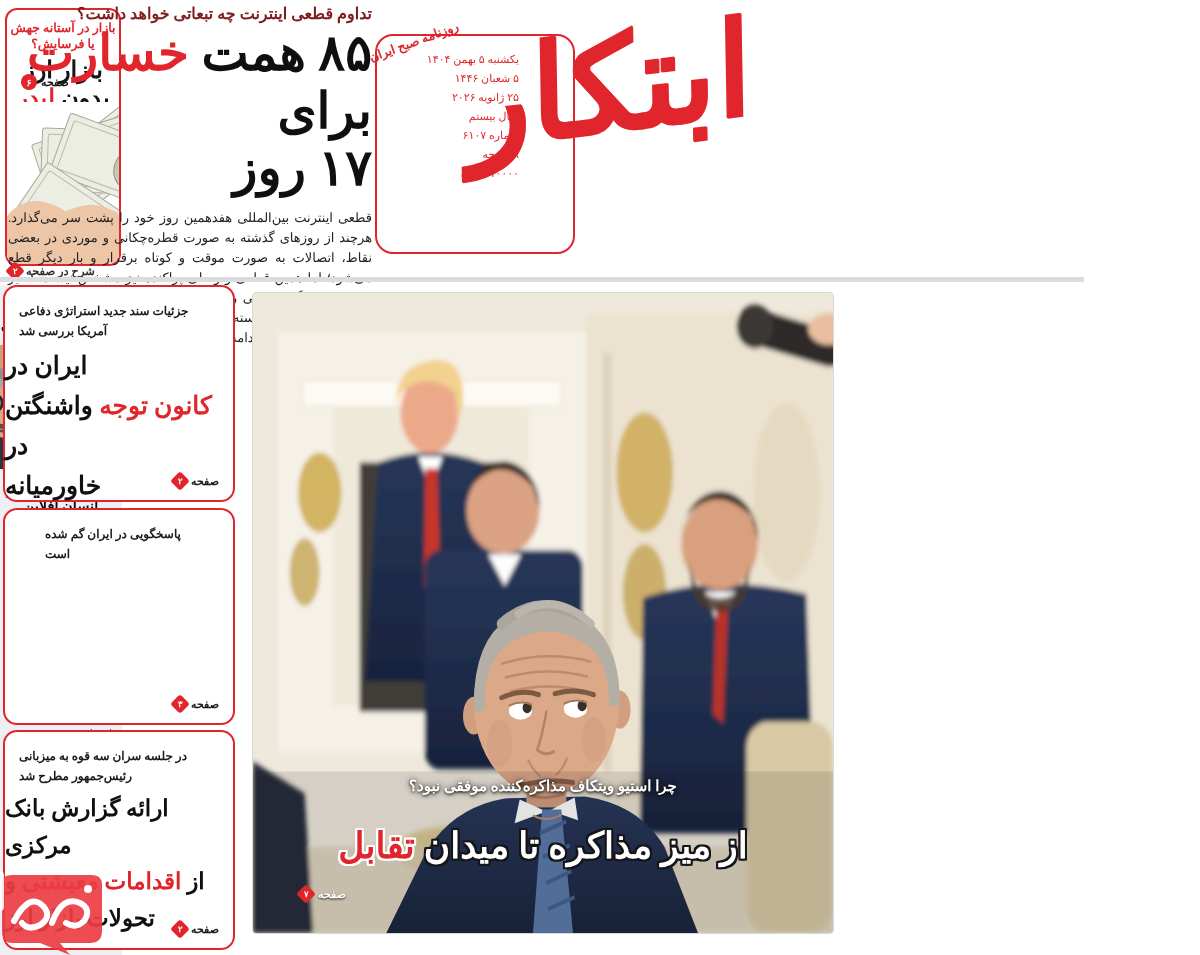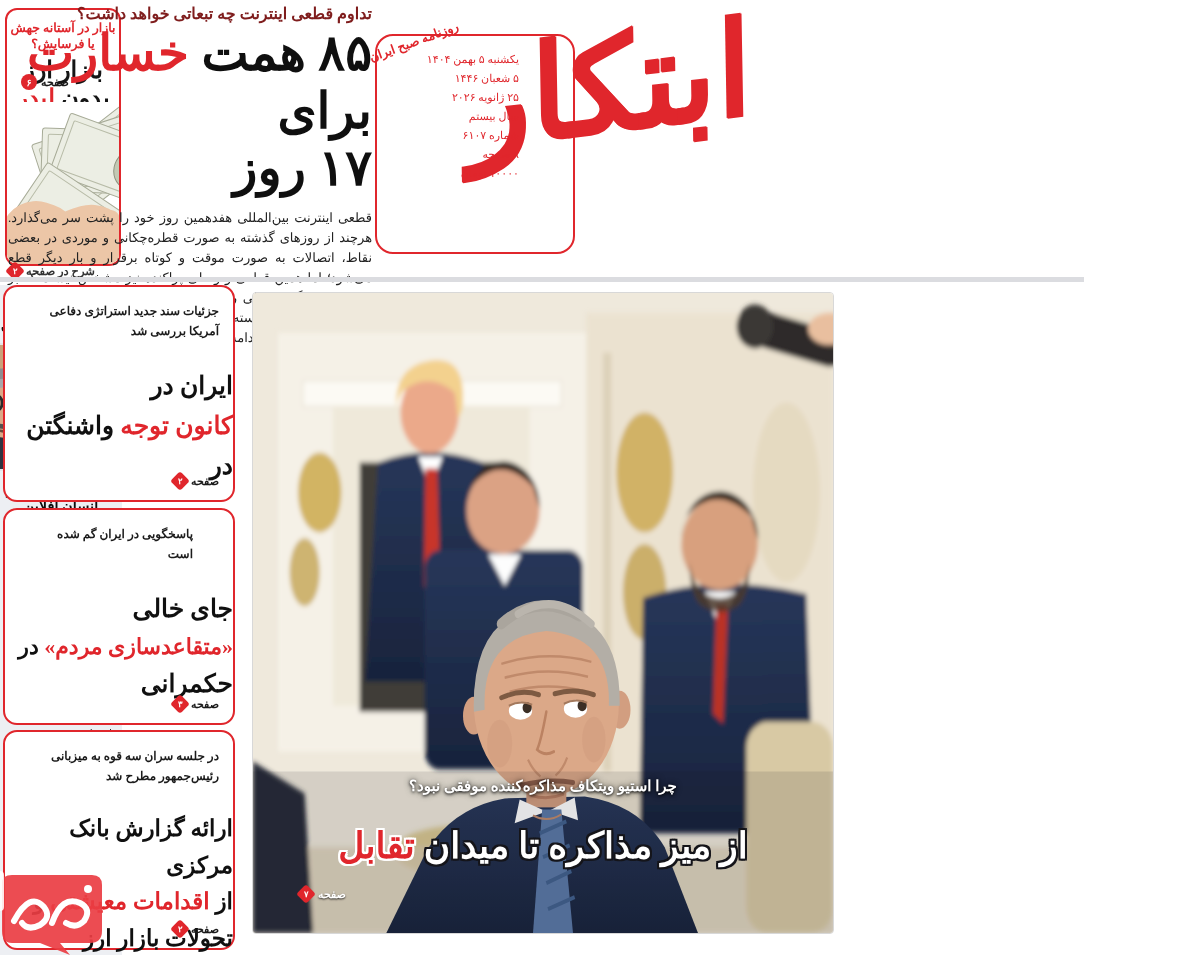--- a/index.html
+++ b/index.html
@@ -76,22 +76,22 @@
   .photo-headline{position:absolute;left:0;right:0;bottom:66px;text-align:center;color:#fff;
     font-size:36px;font-weight:bold;letter-spacing:-1px;
     text-shadow:2px 0 0 #15151a,-2px 0 0 #15151a,0 2px 0 #15151a,0 -2px 0 #15151a,
       2px 2px 0 #15151a,-2px -2px 0 #15151a,2px -2px 0 #15151a,-2px 2px 0 #15151a;}
   .photo-headline .red-outline{color:#e0262c;
     text-shadow:2px 0 0 #fff,-2px 0 0 #fff,0 2px 0 #fff,0 -2px 0 #fff,
       2px 2px 0 #fff,-2px -2px 0 #fff,2px -2px 0 #fff,-2px 2px 0 #fff;}
   .photo-badge{position:absolute;left:46px;bottom:32px;display:flex;align-items:center;gap:5px;}
   .photo-badge .badge-label{color:#fff;text-shadow:0 1px 2px rgba(0,0,0,.8);}
   .sb{position:absolute;left:3px;width:232px;border:2.5px solid #e0262c;border-radius:14px;background:#fff;}
-  .sb-kicker{margin:14px 14px 0 14px;text-align:right;font-size:12px;font-weight:bold;color:#1b1b1b;line-height:1.7;}
-  .sb-headline{margin-top:24px;text-align:right;font-size:25px;font-weight:bold;color:#101010;
+  .sb-kicker{margin:14px 14px 0 14px;text-align:left;font-size:12px;font-weight:bold;color:#1b1b1b;line-height:1.7;}
+  .sb-headline{margin-top:4px;text-align:left;font-size:25px;font-weight:bold;color:#101010;
     line-height:1.6;letter-spacing:-.5px;}
   .sb-badge{position:absolute;bottom:12px;right:14px;display:flex;align-items:center;gap:4px;}
 </style>
 </head>
 <body>
 
 <div id="page">
 
   <div class="market-box">
     <div class="market-kicker">بازار در آستانه جهش یا فرسایش؟</div>
@@ -311,36 +311,32 @@
           <span>۷</span>
         </span>
     </div>
   </div>
 
   <div class="sb" style="top:285px;height:217px;">
     <div class="sb-kicker">جزئیات سند جدید استراتژی دفاعی آمریکا بررسی شد</div>
     <div class="sb-headline">
       <div>ایران در</div>
       <div><span></span><span class="red">کانون توجه</span><span> واشنگتن در</span></div>
+      <div>خاورمیانه</div>
     </div>
     <div class="sb-badge">
       <span class="badge-label">صفحه</span>
       <span class="diamond-badge">
           <span>۲</span>
         </span>
     </div>
   </div>
 
   <div class="sb" style="top:508px;height:217px;">
     <div class="sb-kicker" style="margin:14px 40px 0 40px;">پاسخگویی در ایران گم شده است</div>
-    <div class="sb-headline">
-      <div>جای خالی</div>
-      <div style="font-size:22px;"><span></span><span class="red">«متقاعدسازی مردم»</span><span> در</span></div>
-      <div>حکمرانی</div>
-    </div>
     <div class="sb-badge">
       <span class="badge-label">صفحه</span>
       <span class="diamond-badge">
           <span>۳</span>
         </span>
     </div>
   </div>
 
   <div class="sb" style="top:730px;height:220px;">
     <div class="sb-kicker">در جلسه سران سه قوه به میزبانی رئیس‌جمهور مطرح شد</div>

